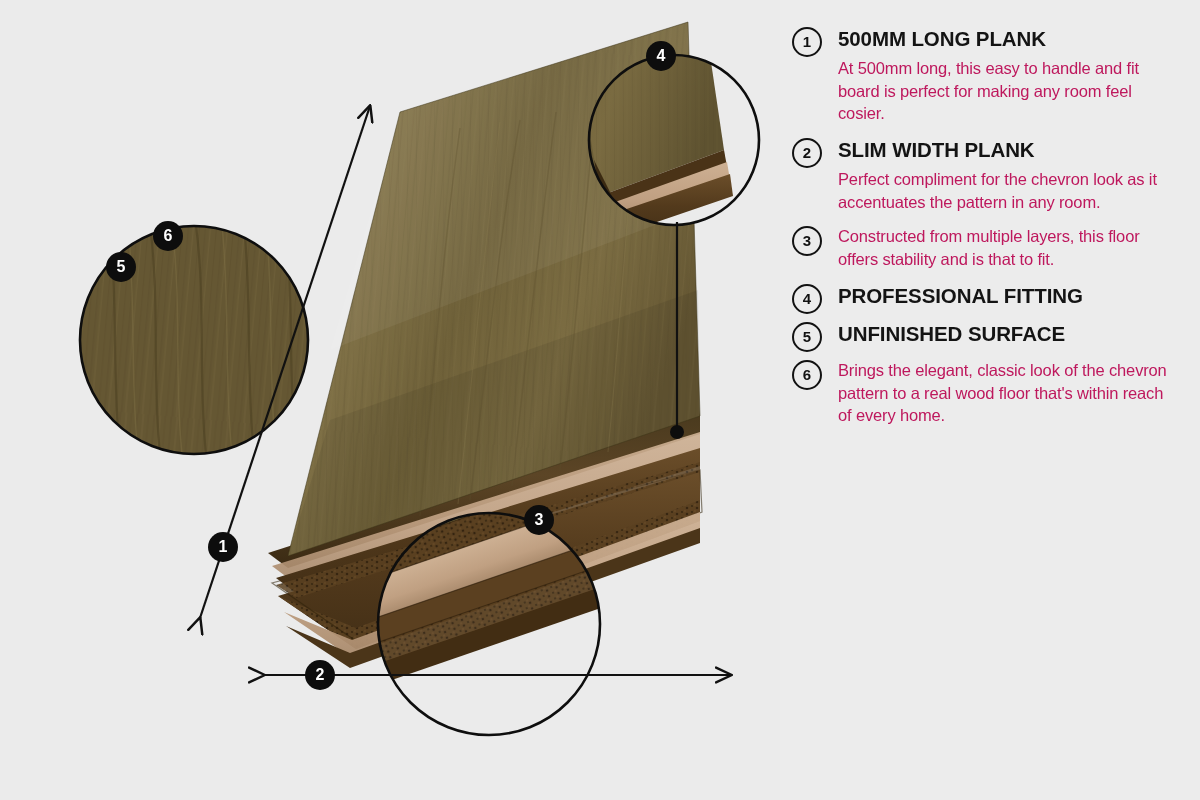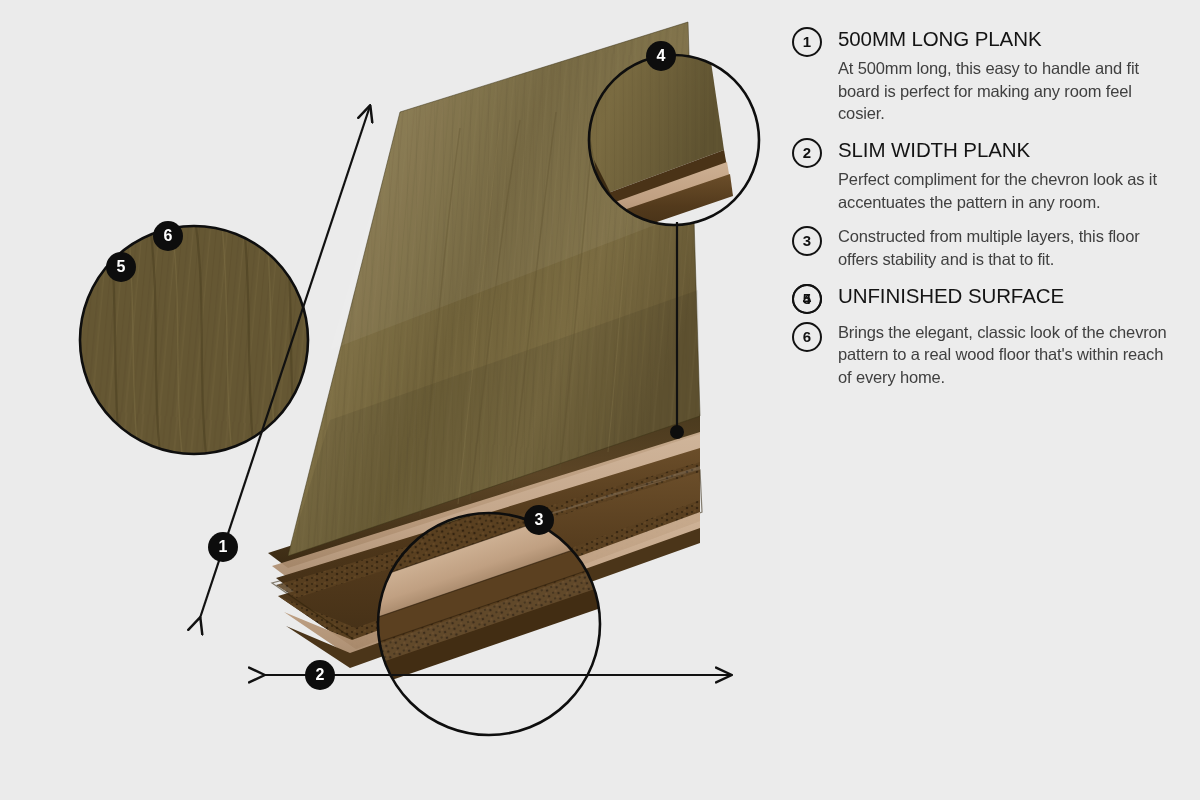--- a/index.html
+++ b/index.html
@@ -89,32 +89,32 @@
     font-size: 15px;
     font-weight: 600;
     line-height: 25px;
     text-align: center;
     color: #121212;
     background: transparent;
   }
 
   .feature-title {
     font-size: 20.5px;
-    font-weight: 400;
+    font-weight: 700;
     letter-spacing: -0.1px;
     text-transform: uppercase;
     color: #141414;
     line-height: 1.28;
     margin-bottom: 5px;
   }
 
   .feature-desc {
     font-size: 16.5px;
     line-height: 1.37;
-    color: #404040;
+    color: #be185d;
     letter-spacing: -0.15px;
   }
 </style>
 </head>
 <body>
 
 <div id="infographic">
 
   <div id="diagram-panel">
 
@@ -325,20 +325,21 @@
       <div class="feature-desc">Perfect compliment for the chevron look as it accentuates the pattern in any room.</div>
     </div>
 
     <div class="feature-item">
       <div class="feature-number">3</div>
       <div class="feature-desc">Constructed from multiple layers, this floor offers stability and is that to fit.</div>
     </div>
 
     <div class="feature-item">
       <div class="feature-number">4</div>
+      <div class="feature-title">PROFESSIONAL FITTING</div>
     </div>
 
     <div class="feature-item">
       <div class="feature-number">5</div>
       <div class="feature-title">UNFINISHED SURFACE</div>
     </div>
 
     <div class="feature-item">
       <div class="feature-number">6</div>
       <div class="feature-desc">Brings the elegant, classic look of the chevron pattern to a real wood floor that's within reach of every home.</div>

